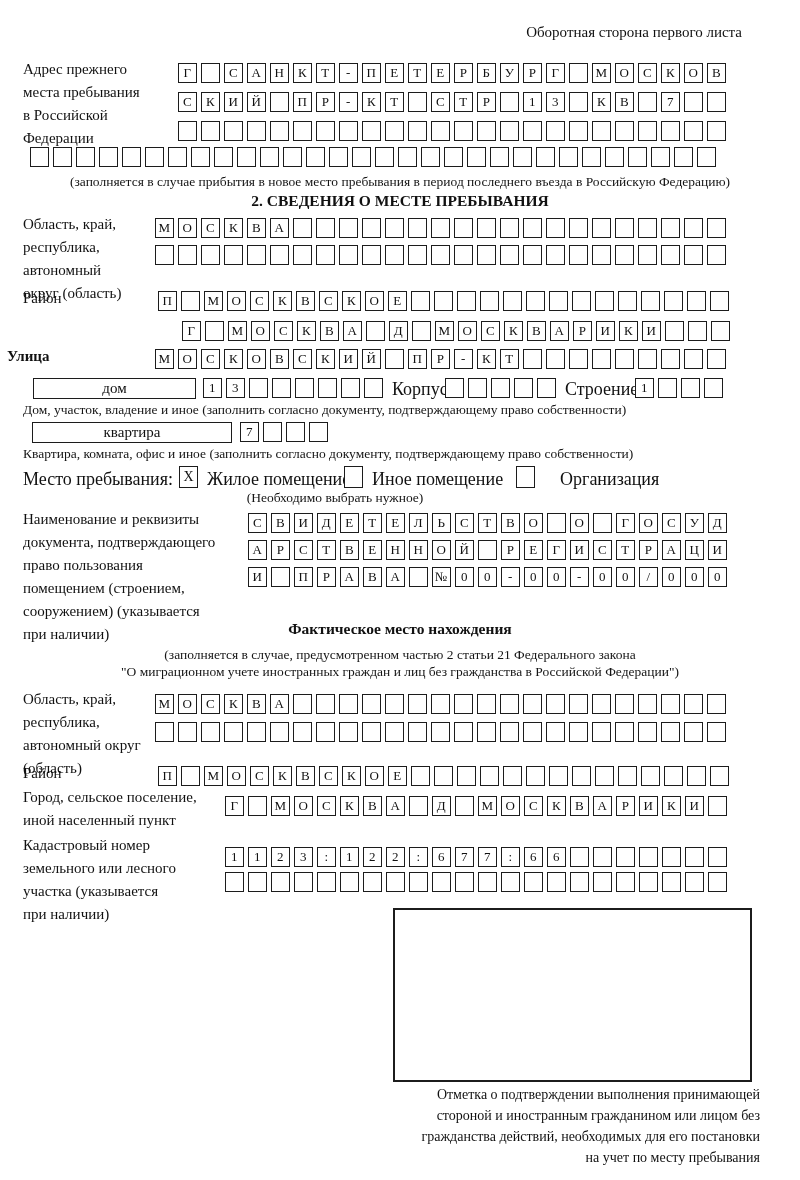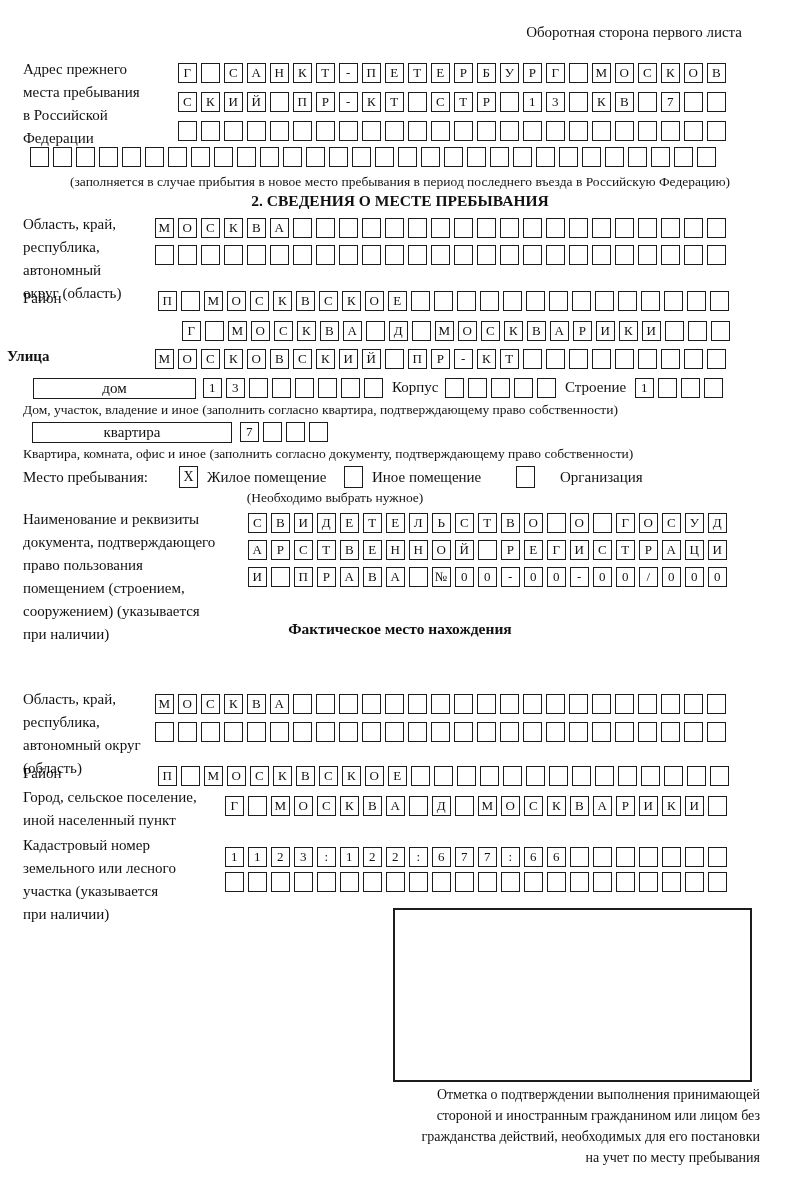--- a/index.html
+++ b/index.html
@@ -8,21 +8,21 @@
   .abs{position:absolute;}
   .lbl{font-size:15px;line-height:23px;white-space:pre-line;}
   .note{font-size:13.5px;color:#151515;}
   .title{font-size:15.5px;font-weight:bold;}
   .center{text-align:center;width:800px;left:0;}
   .grid{display:flex;gap:4.5px;}
   .cell{width:16.5px;height:17.5px;border:1.6px solid #1c1c1c;font-size:13px;line-height:17.5px;
         text-align:center;flex:0 0 auto;background:#fff;}
   .wbox{border:1.6px solid #1c1c1c;height:19px;font-size:15px;line-height:19px;text-align:center;background:#fff;}
   .chk{width:17px;height:20px;border:1.6px solid #1c1c1c;font-size:14px;line-height:20px;text-align:center;background:#fff;}
-  .opt{font-size:15px;}
+  .opt{font-size:18px;}
   .bigbox{border:2px solid #1c1c1c;background:#fff;}
   .confirm{font-size:14px;line-height:21px;text-align:right;white-space:pre-line;}
   .notewrap{white-space:pre-line;line-height:17px;text-align:center;}
 </style>
 </head>
 <body>
 
 <div id="form">
 
   <div class="abs" style="top:24px;right:58px;font-size:15px;text-align:right;">Оборотная сторона первого листа</div>
@@ -308,21 +308,21 @@
       <div class="cell"></div>
       <div class="cell"></div>
     </div>
   <div class="abs opt" style="left:565px;top:379px;">Строение</div>
   <div class="abs grid" style="left:635px;top:378px;">
       <div class="cell">1</div>
       <div class="cell"></div>
       <div class="cell"></div>
       <div class="cell"></div>
     </div>
-  <div class="abs note" style="left:23px;top:402px;">Дом, участок, владение и иное (заполнить согласно квартира, подтверждающему право собственности)</div>
+  <div class="abs note" style="left:23px;top:402px;">Дом, участок, владение и иное (заполнить согласно документу, подтверждающему право собственности)</div>
 
   <div class="abs wbox" style="left:32px;top:422px;width:198px;">квартира</div>
   <div class="abs grid" style="left:240px;top:422px;">
       <div class="cell">7</div>
       <div class="cell"></div>
       <div class="cell"></div>
       <div class="cell"></div>
     </div>
   <div class="abs note" style="left:23px;top:446px;">Квартира, комната, офис и иное (заполнить согласно документу, подтверждающему право собственности)</div>
 
@@ -405,20 +405,22 @@
       <div class="cell">-</div>
       <div class="cell">0</div>
       <div class="cell">0</div>
       <div class="cell">/</div>
       <div class="cell">0</div>
       <div class="cell">0</div>
       <div class="cell">0</div>
     </div>
 
   <div class="abs title center" style="top:620px;">Фактическое место нахождения</div>
+  <div class="abs note center notewrap" style="top:646px;">(заполняется в случае, предусмотренном частью 2 статьи 21 Федерального закона
+"О миграционном учете иностранных граждан и лиц без гражданства в Российской Федерации")</div>
 
   <div class="abs lbl" style="left:23px;top:688px;width:150px;">Область, край,
 республика,
 автономный округ
 (область)</div>
   <div class="abs grid" style="left:155px;top:694px;">
       <div class="cell">М</div>
       <div class="cell">О</div>
       <div class="cell">С</div>
       <div class="cell">К</div>

